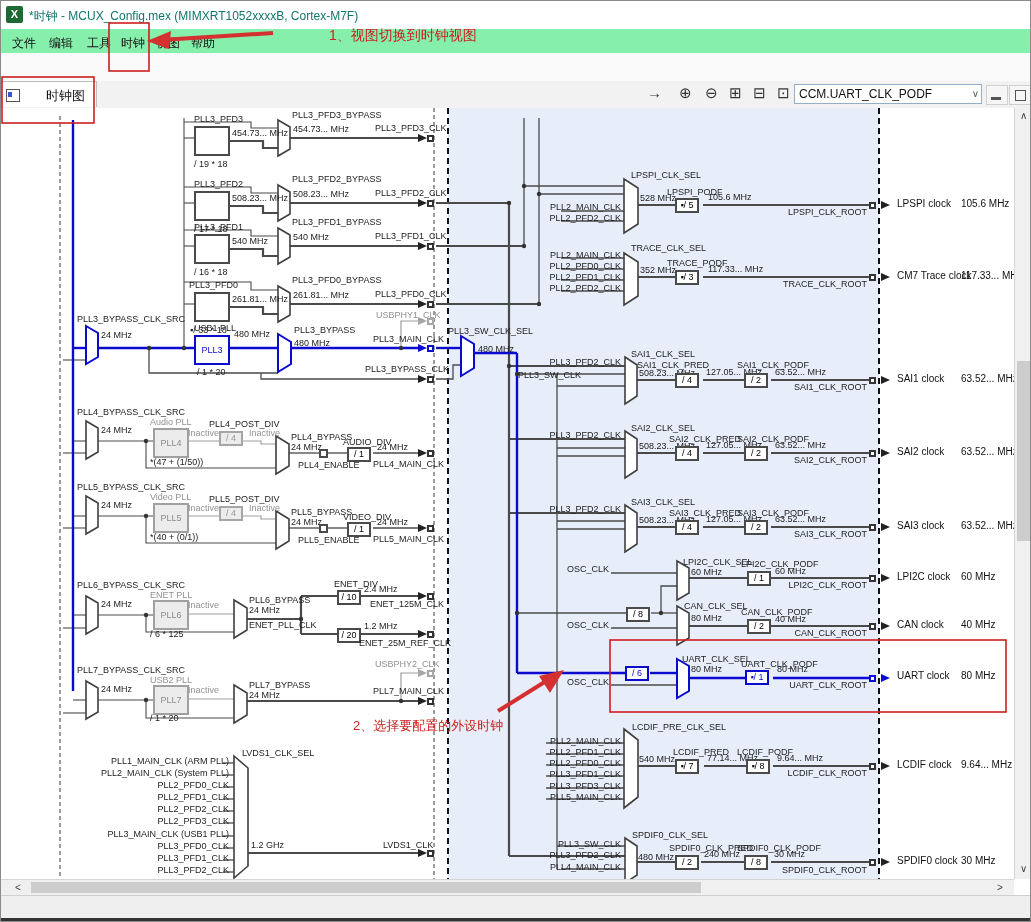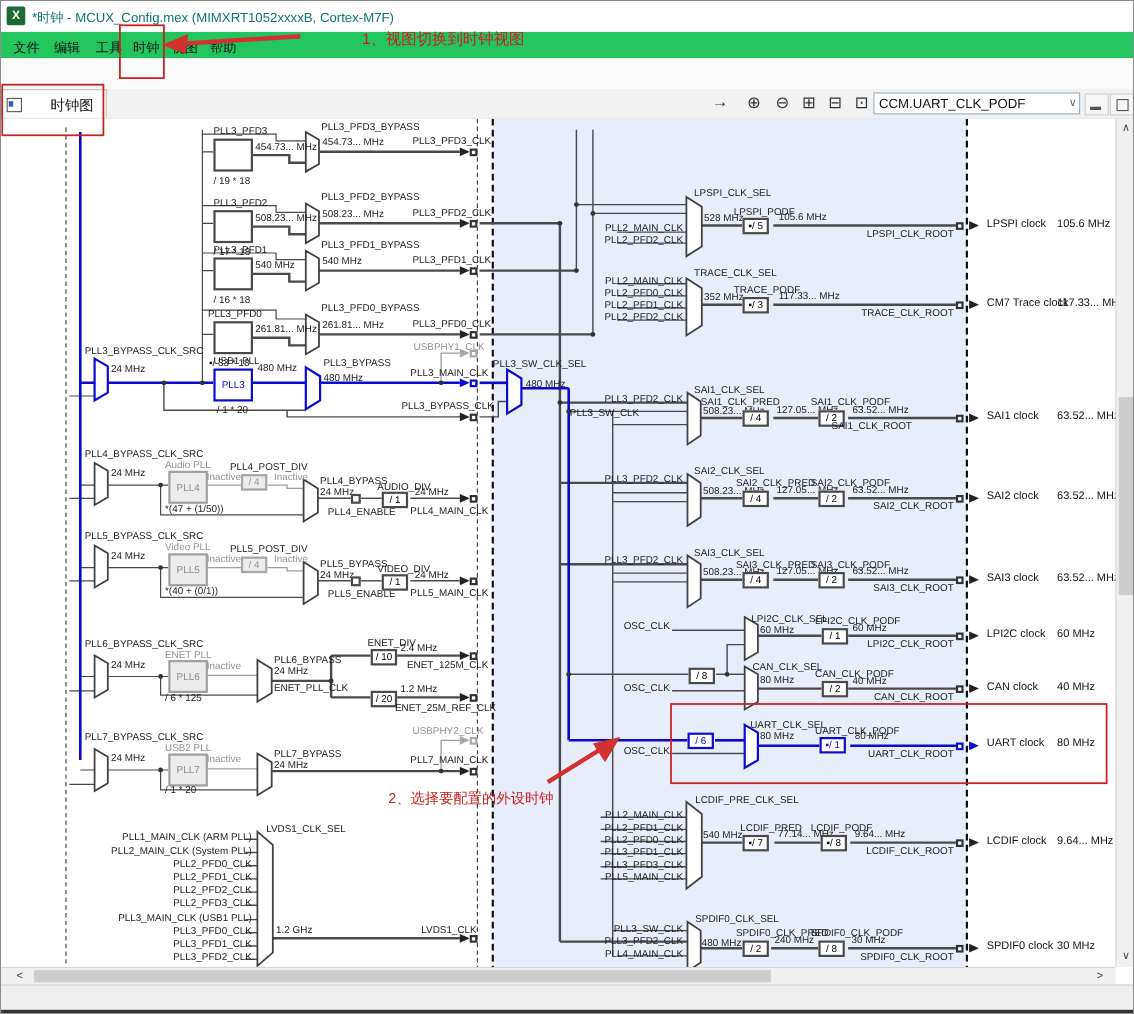--- a/index.html
+++ b/index.html
@@ -1,21 +1,21 @@
 <!DOCTYPE html>
 <html><head>
 <meta charset="utf-8">
 <style>
   html,body{margin:0;padding:0;background:#d8d8d8;}
   #app{position:relative;width:1031px;height:922px;background:#fff;font-family:"Liberation Sans",sans-serif;overflow:hidden;border:1px solid #8a8a8a;box-sizing:border-box;}
   .bar{position:absolute;left:0;width:100%;}
   #titlebar{top:0;height:28px;background:#fff;}
   #appicon{position:absolute;left:5px;top:5px;width:17px;height:17px;background:#1d6b34;color:#fff;font-weight:bold;font-size:11px;text-align:center;line-height:17px;border-radius:2px;}
   #title{position:absolute;left:28px;top:7px;font-size:12px;color:#0f766e;white-space:nowrap;text-align:center;}
-  #menubar{top:28px;height:24px;background:#22c55e;}
+  #menubar{top:28px;height:24px;background:#86efac;}
   .menu-item{position:absolute;top:5px;font-size:12px;color:#111;padding:1px 3px;cursor:default;}
   #toolbar{top:52px;height:28px;background:#fafafa;border-bottom:1px solid #e0e0e0;}
   .tbtxt{position:absolute;font-size:12px;color:#222;white-space:nowrap;}
   .tbico{position:absolute;font-size:15px;color:#555;line-height:16px;}
   .disabled{color:#b0b0b0!important;}
   .sep{position:absolute;top:56px;height:18px;border-left:1px dotted #bbb;}
   .combo{position:absolute;background:#fff;border:1px solid #94aec6;font-size:12px;color:#111;line-height:18px;padding:0 4px;box-sizing:border-box;white-space:nowrap;overflow:hidden;}
   .combo .caret{position:absolute;right:2px;top:0;color:#666;font-size:10px;}
   #tabrow{top:80px;height:27px;background:#f2f2f2;border-bottom:1px solid #bdbdbd;}
   #tab{position:absolute;left:0;top:0;width:96px;height:26px;background:#fff;border:1px solid #bdbdbd;border-bottom:none;box-sizing:border-box;}
@@ -544,21 +544,21 @@
 
     <span class="lbl" style="left:630px;top:241px">SAI1_CLK_SEL</span>
     <span class="lbl r" style="left:620px;top:249px">PLL3_PFD2_CLK</span>
     <span class="lbl" style="left:638px;top:260px">508.23... MHz</span>
     <span class="lbl" style="left:636px;top:252px">SAI1_CLK_PRED</span>
     <div class="db" style="left:674px;top:265px">/ 4</div>
     <span class="lbl" style="left:705px;top:259px">127.05... MHz</span>
     <span class="lbl" style="left:736px;top:252px">SAI1_CLK_PODF</span>
     <div class="db" style="left:743px;top:265px">/ 2</div>
     <span class="lbl" style="left:774px;top:259px">63.52... MHz</span>
-    <span class="lbl r" style="left:828px;top:274px">SAI1_CLK_ROOT</span>
+    <span class="lbl r" style="left:866px;top:274px">SAI1_CLK_ROOT</span>
     <span class="lbl clk" style="left:896px;top:266px">SAI1 clock</span>
     <span class="lbl clk" style="left:960px;top:266px">63.52... MHz</span>
 
     <span class="lbl" style="left:630px;top:315px">SAI2_CLK_SEL</span>
     <span class="lbl r" style="left:620px;top:322px">PLL3_PFD2_CLK</span>
     <span class="lbl" style="left:638px;top:333px">508.23... MHz</span>
     <span class="lbl" style="left:668px;top:326px">SAI2_CLK_PRED</span>
     <div class="db" style="left:674px;top:338px">/ 4</div>
     <span class="lbl" style="left:705px;top:332px">127.05... MHz</span>
     <span class="lbl" style="left:736px;top:326px">SAI2_CLK_PODF</span>

